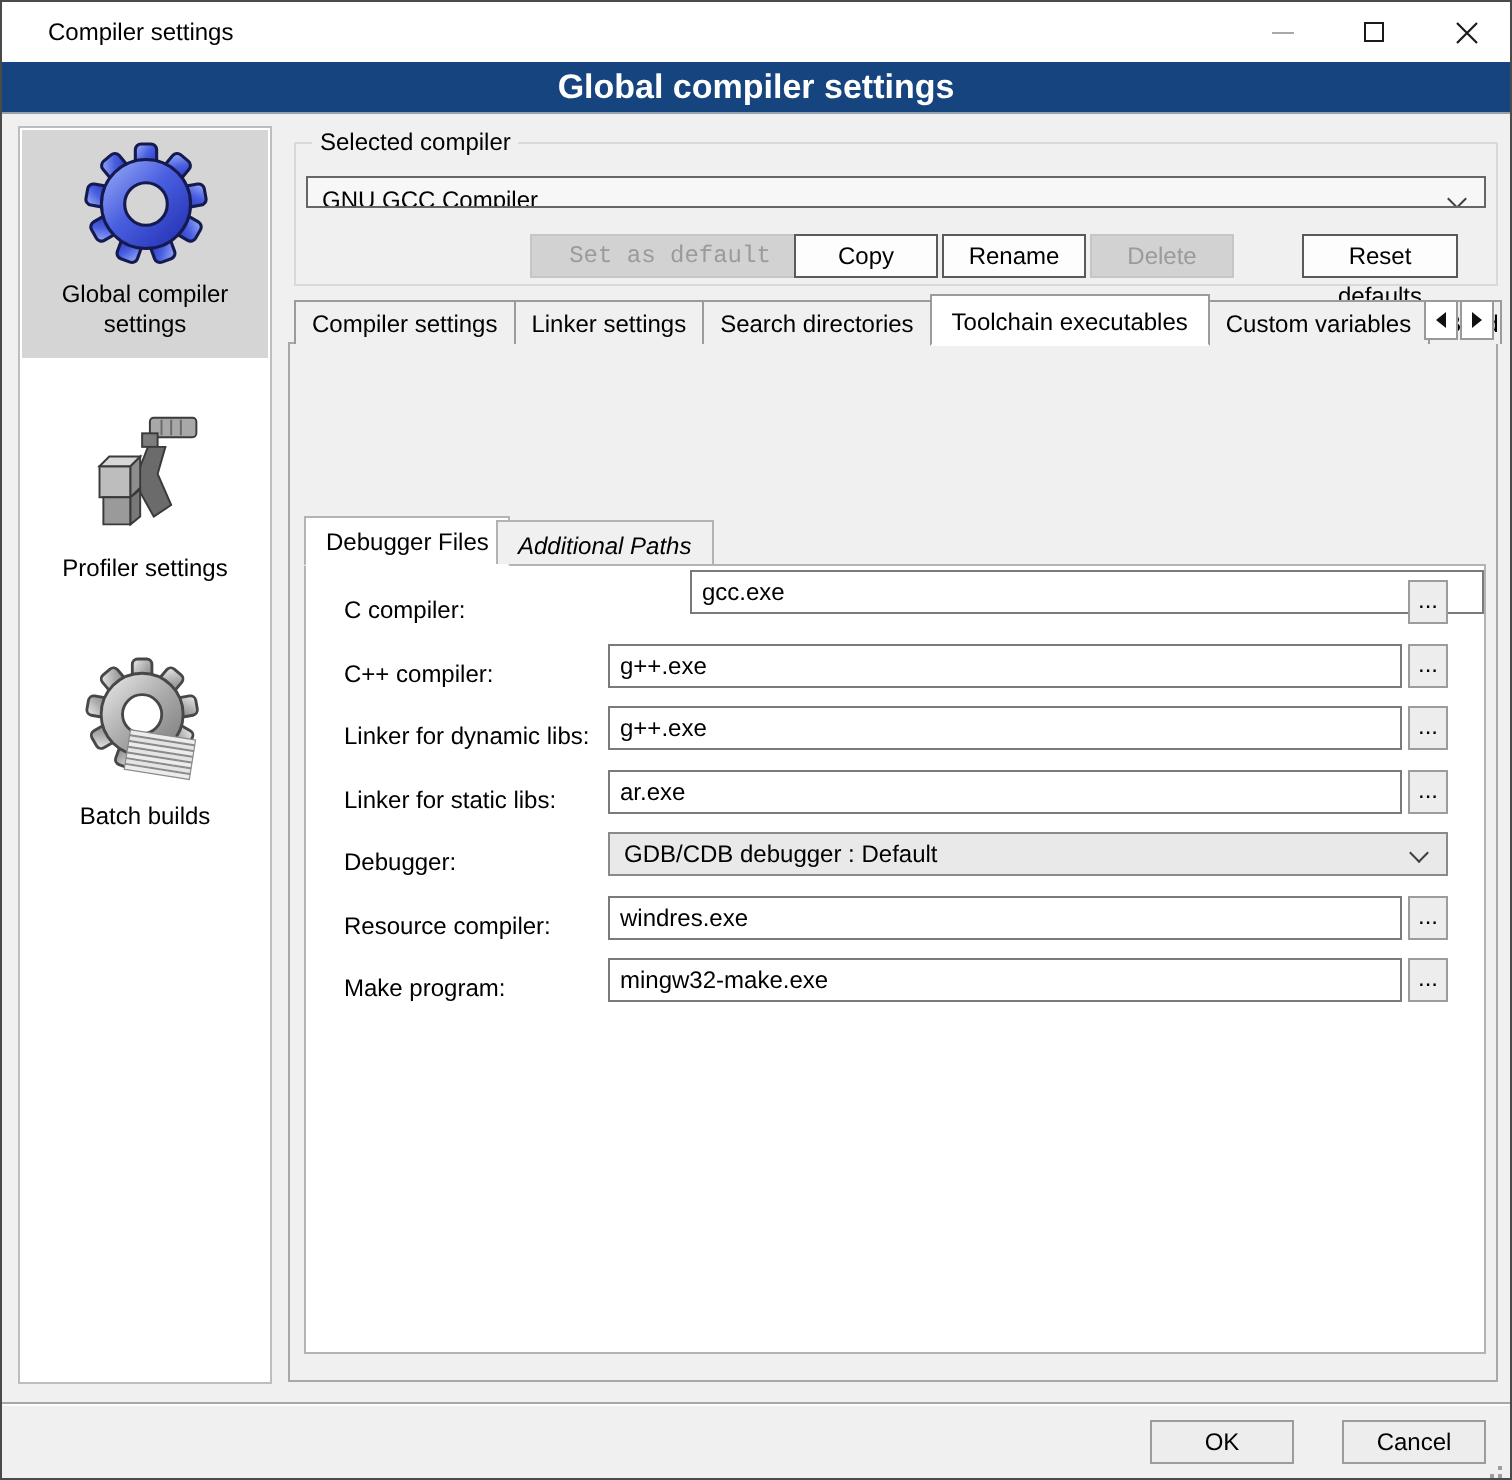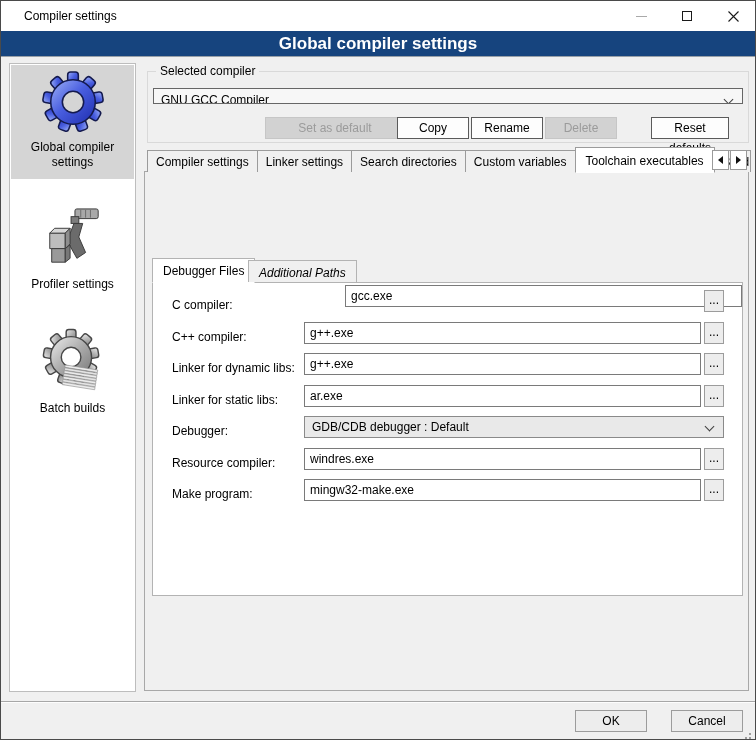--- a/index.html
+++ b/index.html
@@ -52,21 +52,21 @@
   #tabpage { position:absolute; left:143px; top:170px; width:605px; height:520px; background:#f0f0f0; border:1px solid #a8a8a8; z-index:1; }
   
   #install-input { position:absolute; left:158px; top:205px; width:456px; height:22px; background:#fff;
     border:1px solid #0078d7; padding:2px 3px; white-space:nowrap; overflow:hidden; }
   #install-input .sel { background:#0078d7; color:#fff; padding:1px 1px; }
   #note-line { position:absolute; left:158px; top:232px; width:578px; color:#bf0000; white-space:nowrap; overflow:hidden; }
   
   .subtab { position:absolute; top:257px; height:24px; padding:5px 10px 0; border:1px solid #b3b3b3; border-bottom:none; line-height:14px; z-index:3; white-space:nowrap; }
   .subtab-active { background:#fff; border-bottom:1px solid #fff; height:25px; }
   .subtab-idle { background:#f0f0f0; top:259px; height:22px;font-style:italic; }
-  #innerpage { position:absolute; left:151px; top:281px; width:591px; height:314px; background:#fff; border:1px solid #b3b3b3; z-index:2; }
+  #innerpage { position:absolute; left:151px; top:281px; width:591px; height:395px; background:#fff; border:1px solid #b3b3b3; z-index:2; }
   .frm-label { position:absolute; left:19px; line-height:22px; white-space:nowrap; }
   .frm-input { position:absolute; left:151px; width:397px; height:22px; border:1px solid #7a7a7a; background:#fff;
     font-family:"Liberation Sans",sans-serif; font-size:12px; padding:2px 5px; }
   .frm-browse { position:absolute; left:551px; width:20px; height:22px; line-height:18px; }
   .frm-select { position:absolute; left:151px; width:420px; }
   
   #sep1 { position:absolute; left:0; top:700px; width:756px; height:1px; background:#a7a7a7; }
   #sep2 { position:absolute; left:0; top:701px; width:756px; height:1px; background:#fdfdfd; }
   #grip { position:absolute; right:4px; bottom:4px; width:2px; height:2px; background:#9e9e9e;
     box-shadow: -4px 4px #9e9e9e, 0 4px #9e9e9e, -8px 8px #9e9e9e, -4px 8px #9e9e9e, 0 8px #9e9e9e; }
@@ -177,32 +177,32 @@
     </div>
   </div>
 
   <div class="groupbox" style="left:146px; top:70px; width:602px; height:72px;">
     <span class="legend">Selected compiler</span>
   </div>
   <div class="combo" style="left:152px; top:87px; width:590px;">
     <span>GNU GCC Compiler</span>
     <span class="chev"></span>
   </div>
-  <div class="btn btn-dim" style="left:264px; top:116px; width:140px;">Set as default</div>
+  <div class="btn btn-dim" style="left:264px; top:116px; width:140px;font-family:Liberation Mono, monospace;">Set as default</div>
   <div class="btn" style="left:396px; top:116px; width:72px;">Copy</div>
   <div class="btn" style="left:470px; top:116px; width:72px;">Rename</div>
   <div class="btn btn-dim" style="left:544px; top:116px; width:72px;">Delete</div>
   <div class="btn" style="left:650px; top:116px; width:78px;">Reset defaults</div>
 
   <div id="tabstrip">
     <div class="tab">Compiler settings</div>
     <div class="tab">Linker settings</div>
     <div class="tab">Search directories</div>
+    <div class="tab tab-active">Toolchain executables</div>
     <div class="tab">Custom variables</div>
-    <div class="tab tab-active">Toolchain executables</div>
     <div class="tab tab-clip">Build o</div>
   </div>
   <div class="tabscroll" style="left:711px;">
       <div class="tri-l"></div>
     </div>
   <div class="tabscroll" style="left:729px;">
       <div class="tri-r"></div>
     </div>
 
   <div id="tabpage"></div>

